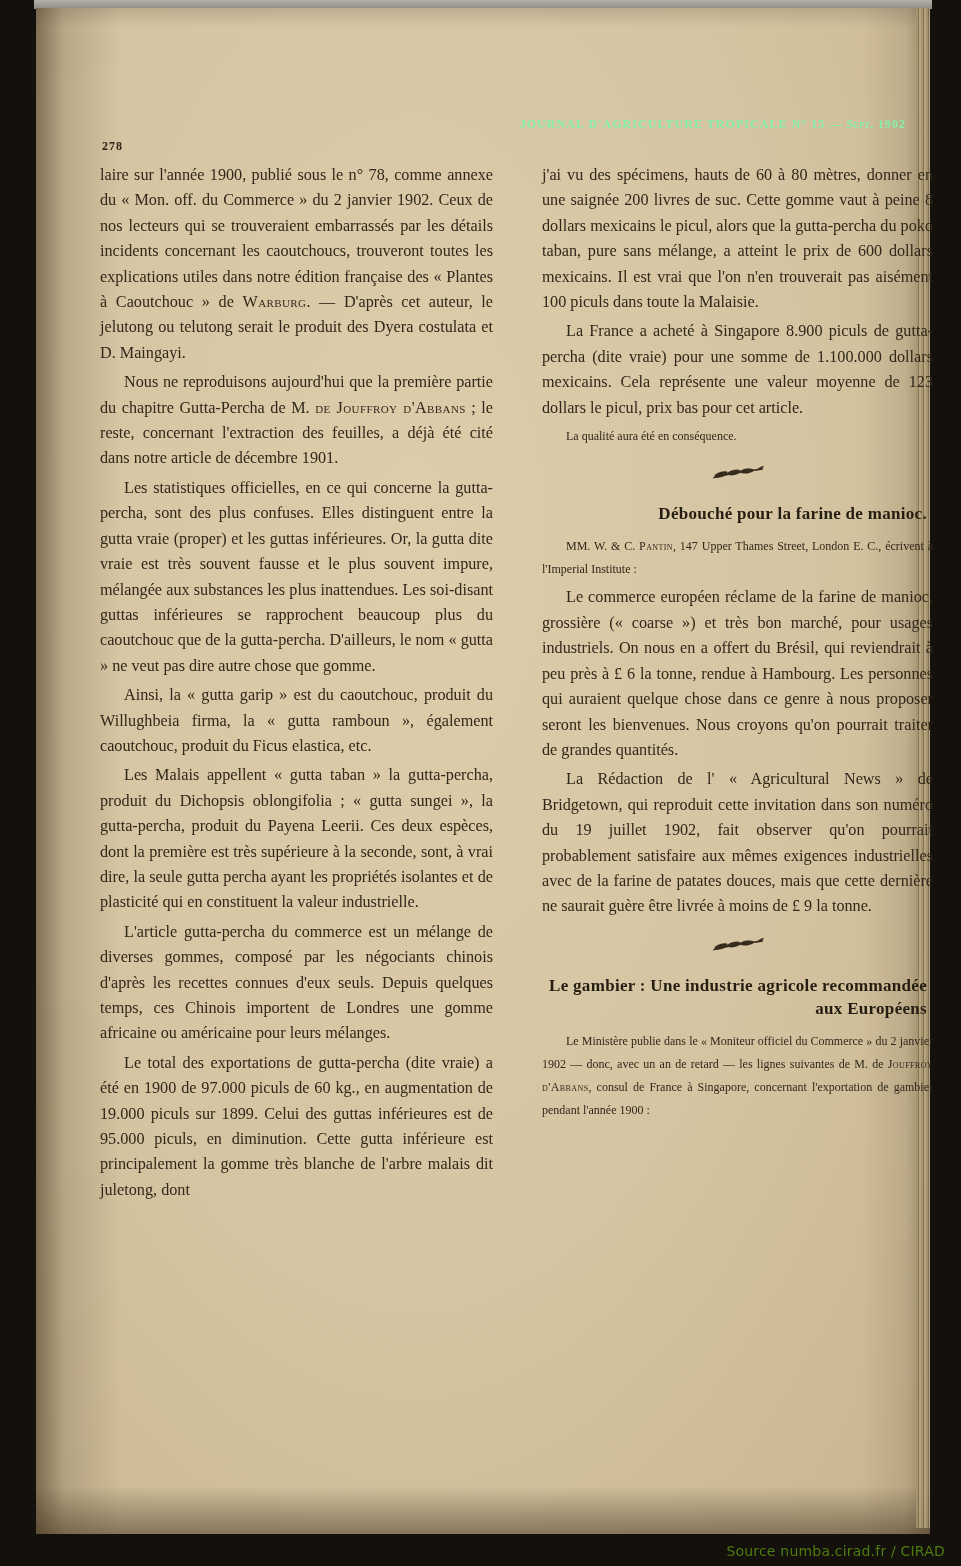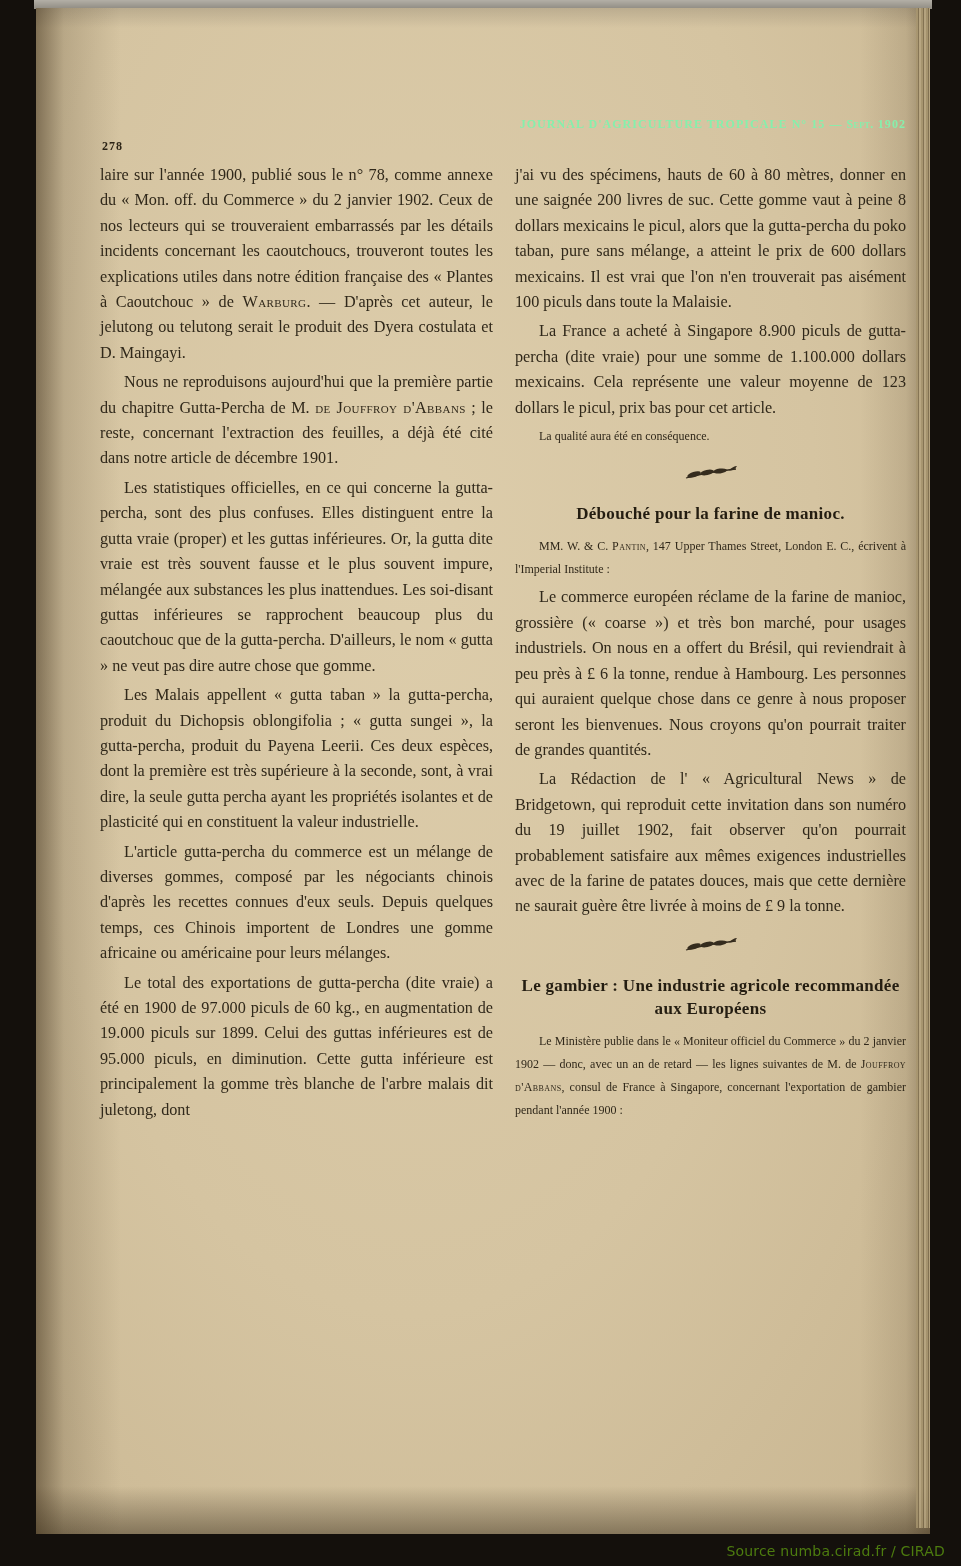--- a/index.html
+++ b/index.html
@@ -38,28 +38,28 @@
     position:absolute;left:150px;right:0;top:1px;text-align:right;
     font-weight:bold;font-size:12px;letter-spacing:1.05px;white-space:nowrap;
     color:#86efac;
   }
   .col{
     position:absolute;top:163px;
     font-size:16.2px;line-height:25.4px;color:#30281a;
     text-align:justify;
   }
   .col-left{left:100px;width:393px;}
-  .col-right{left:515px;width:391px;}
+  .col-right{left:542px;width:391px;}
   .para{margin:0 0 4px;text-align:justify;}
   .ind{text-indent:24px;}
   .small{font-size:12px;line-height:23px;}
   .it{}
   .sc{font-variant:small-caps;letter-spacing:0.4px;}
   .heading{
-    font-weight:bold;text-align:center;font-size:17px;line-height:23px;
+    font-weight:bold;text-align:right;font-size:17px;line-height:23px;
     margin:12px 6px 10px;color:#241d11;letter-spacing:0.3px;
   }
   .ornament{text-align:center;margin:16px 0 8px;}
   .ornament svg{display:inline-block;}
   .credit{
     position:absolute;right:16px;bottom:7px;
     font-family:"DejaVu Sans","Liberation Sans",sans-serif;
     font-size:14px;color:#4d7c0f;letter-spacing:0.2px;
   }
 </style>
@@ -72,20 +72,21 @@
 
 <div class="page-header">
   <span class="page-number">278</span>
   <span class="journal-title"><span>JOURNAL D'AGRICULTURE TROPICALE N° 15 — </span><span class="sc">Sept.</span><span> 1902</span></span>
 </div>
 
 <div class="col col-left">
     <p class="para"><span>laire sur l'année 1900, publié sous le n° 78, comme annexe du « Mon. off. du Commerce » du 2 janvier 1902. Ceux de nos lecteurs qui se trouveraient embarrassés par les détails incidents concernant les caoutchoucs, trouveront toutes les explications utiles dans notre édition française des « Plantes à Caoutchouc » de </span><span class="sc">Warburg</span><span>. — D'après cet auteur, le jelutong ou telutong serait le produit des </span><span class="it">Dyera costulata</span><span> et </span><span class="it">D. Maingayi</span><span>.</span></p>
     <p class="para ind"><span>Nous ne reproduisons aujourd'hui que la première partie du chapitre Gutta-Percha de M. </span><span class="sc">de Jouffroy d'Abbans</span><span> ; le reste, concernant l'extraction des feuilles, a déjà été cité dans notre article de décembre 1901.</span></p>
     <p class="para ind"><span>Les statistiques officielles, en ce qui concerne la gutta-percha, sont des plus confuses. Elles distinguent entre la gutta vraie (proper) et les guttas inférieures. Or, la gutta dite vraie est très souvent fausse et le plus souvent impure, mélangée aux substances les plus inattendues. Les soi-disant guttas inférieures se rapprochent beaucoup plus du caoutchouc que de la gutta-percha. D'ailleurs, le nom « gutta » ne veut pas dire autre chose que gomme.</span></p>
+    <p class="para ind"><span>Ainsi, la « gutta garip » est du caoutchouc, produit du </span><span class="it">Willughbeia firma</span><span>, la « gutta ramboun », également caoutchouc, produit du </span><span class="it">Ficus elastica</span><span>, etc.</span></p>
     <p class="para ind"><span>Les Malais appellent « gutta taban » la gutta-percha, produit du </span><span class="it">Dichopsis oblongifolia</span><span> ; « gutta sungei », la gutta-percha, produit du </span><span class="it">Payena Leerii</span><span>. Ces deux espèces, dont la première est très supérieure à la seconde, sont, à vrai dire, la seule gutta percha ayant les propriétés isolantes et de plasticité qui en constituent la valeur industrielle.</span></p>
     <p class="para ind"><span>L'article gutta-percha du commerce est un mélange de diverses gommes, composé par les négociants chinois d'après les recettes connues d'eux seuls. Depuis quelques temps, ces Chinois importent de Londres une gomme africaine ou américaine pour leurs mélanges.</span></p>
     <p class="para ind"><span>Le total des exportations de gutta-percha (dite vraie) a été en 1900 de 97.000 piculs de 60 kg., en augmentation de 19.000 piculs sur 1899. Celui des guttas inférieures est de 95.000 piculs, en diminution. Cette gutta inférieure est principalement la gomme très blanche de l'arbre malais dit juletong, dont</span></p>
   </div>
 <div class="col col-right">
     <p class="para"><span>j'ai vu des spécimens, hauts de 60 à 80 mètres, donner en une saignée 200 livres de suc. Cette gomme vaut à peine 8 dollars mexicains le picul, alors que la gutta-percha du poko taban, pure sans mélange, a atteint le prix de 600 dollars mexicains. Il est vrai que l'on n'en trouverait pas aisément 100 piculs dans toute la Malaisie.</span></p>
     <p class="para ind"><span>La France a acheté à Singapore 8.900 piculs de gutta-percha (dite vraie) pour une somme de 1.100.000 dollars mexicains. Cela représente une valeur moyenne de 123 dollars le picul, prix bas pour cet article.</span></p>
     <p class="para ind small"><span>La qualité aura été en conséquence.</span></p>
     <div class="ornament"><svg width="54" height="18" viewBox="0 0 54 18">
         <g fill="#352c1e" stroke="none">

